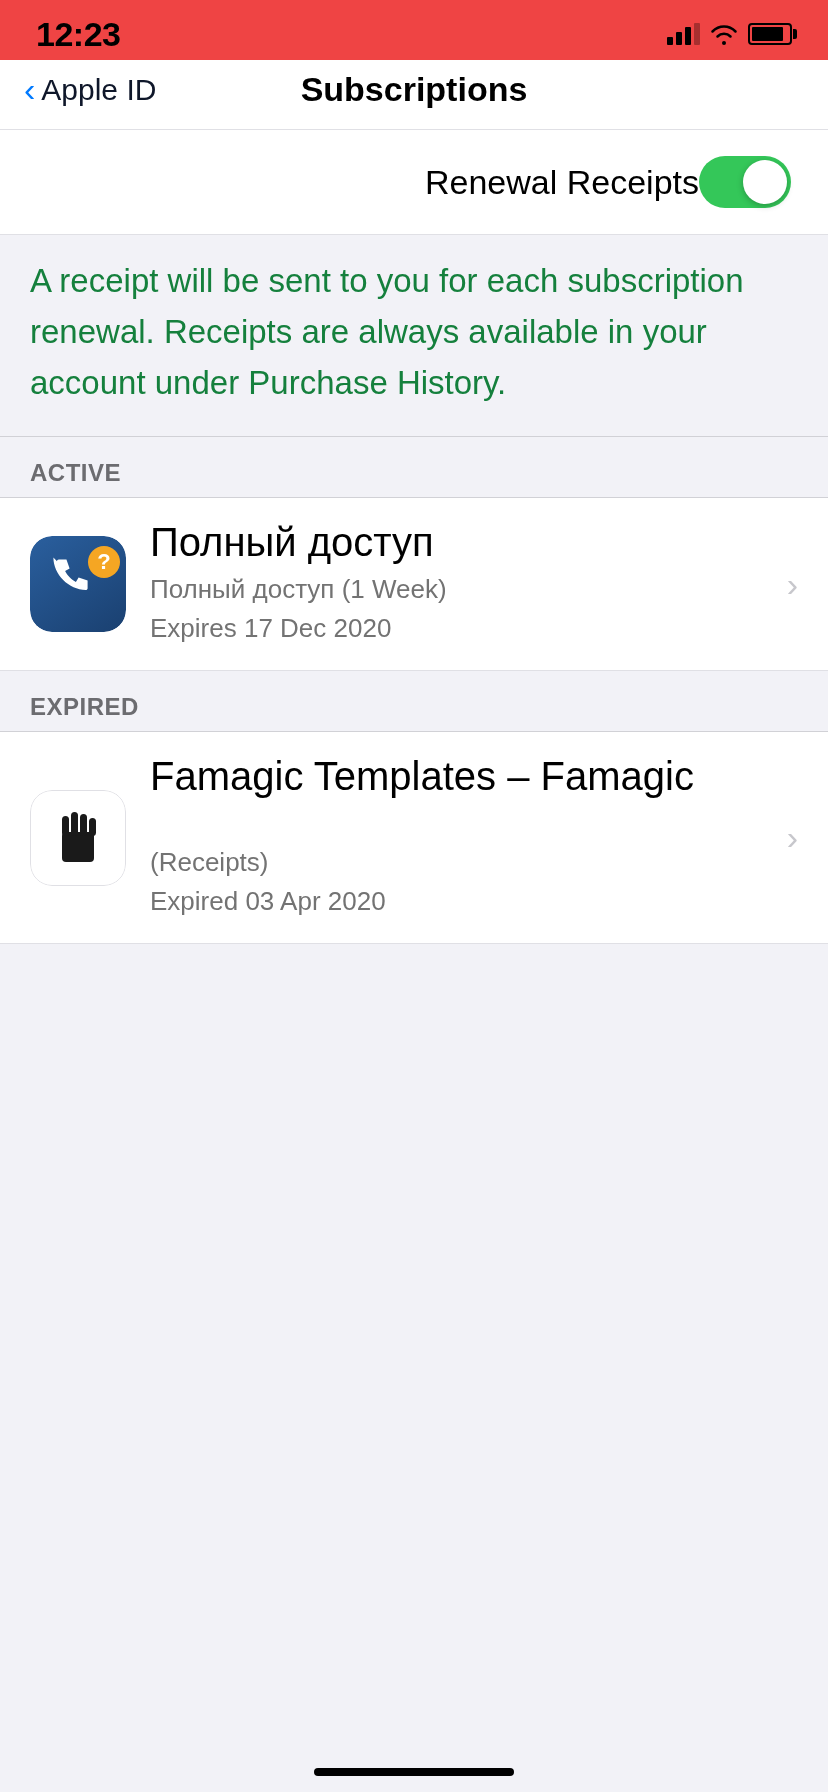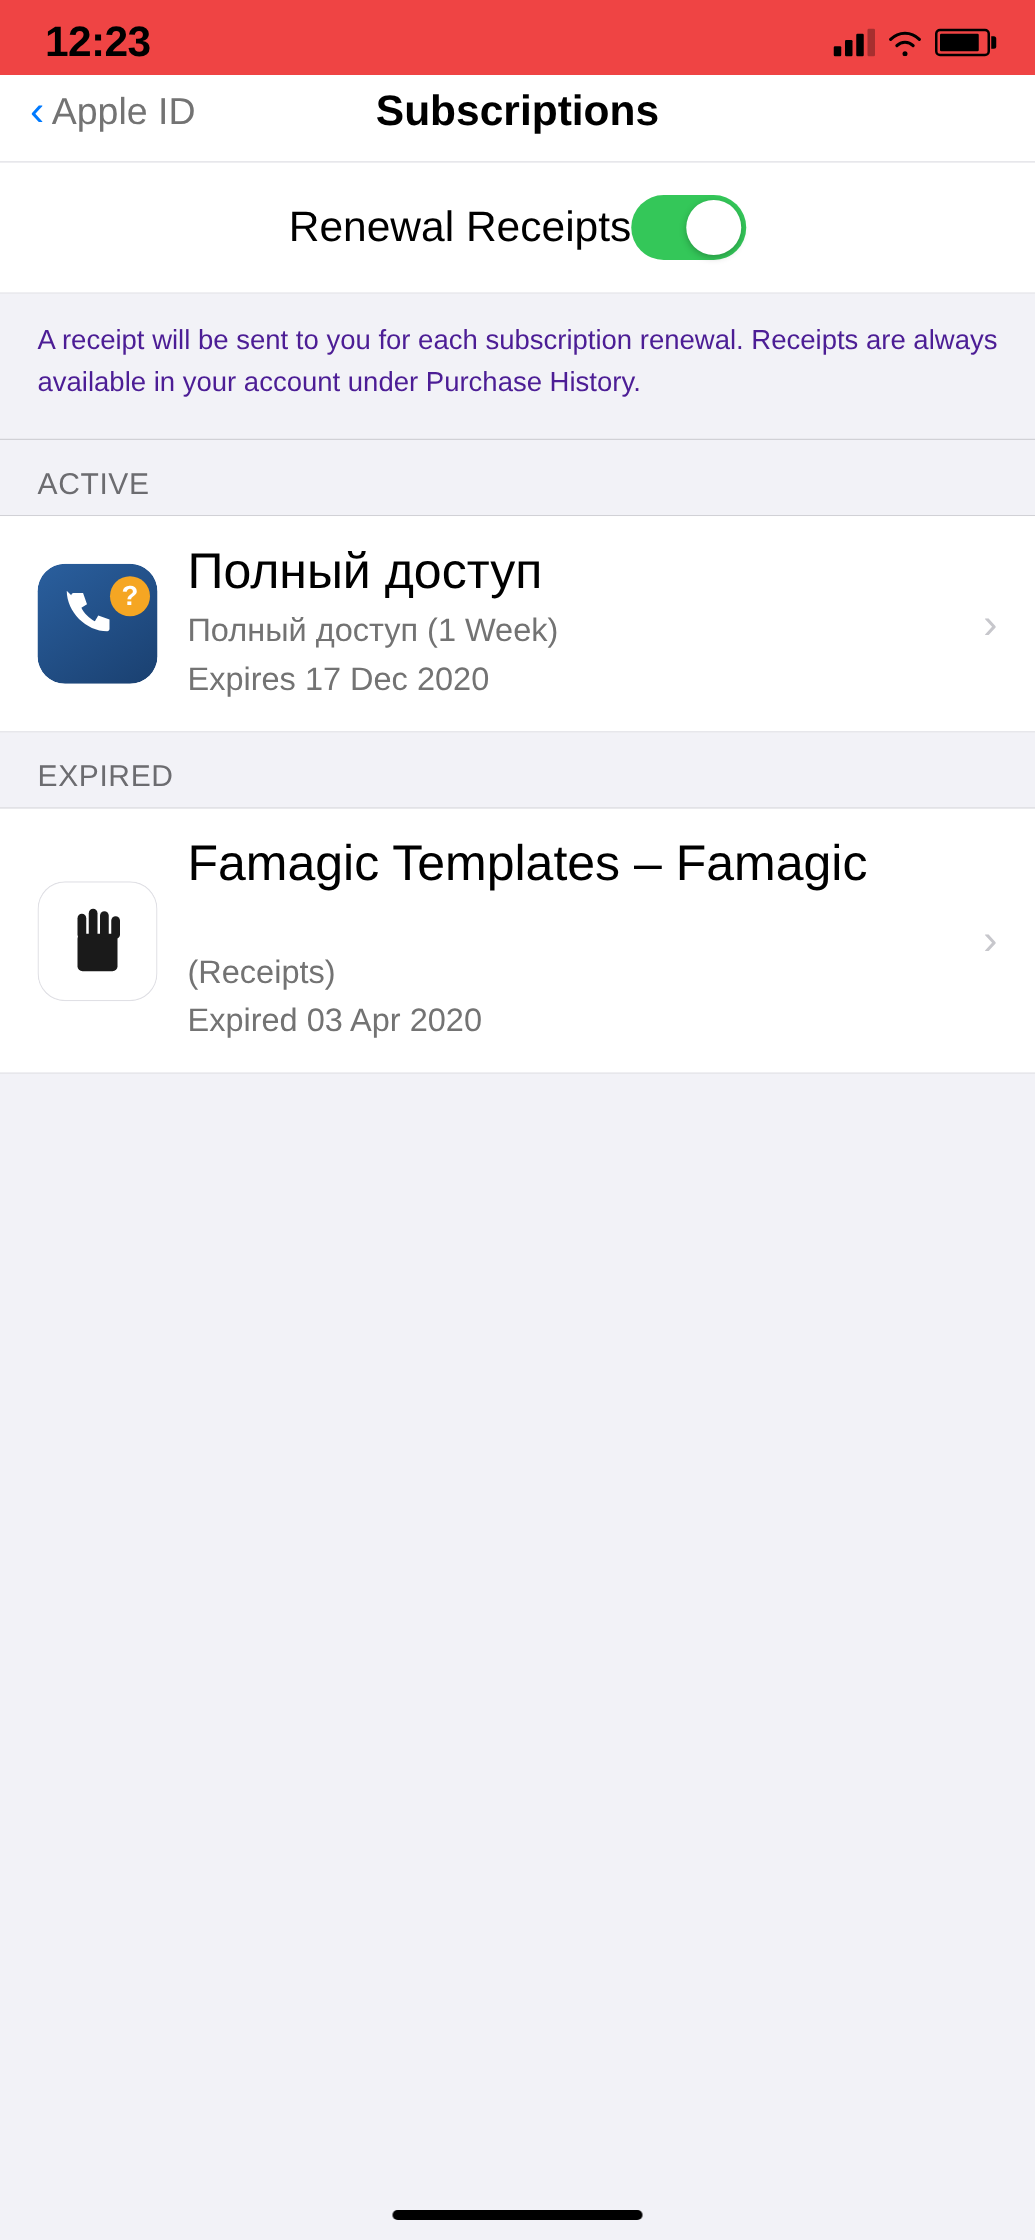--- a/index.html
+++ b/index.html
@@ -105,40 +105,40 @@
     }
     .back-chevron {
       font-size: 34px;
       font-weight: 300;
       color: #007aff;
       line-height: 1;
       margin-top: -2px;
     }
     .back-label {
       font-size: 30px;
-      color: #737373;
+      color: #0f172a;
     }
     .nav-title {
       font-size: 34px;
       font-weight: 700;
       color: #000;
       text-align: right;
     }
 
     
     .content-card {
       background: #fff;
     }
 
     
     .renewal-row {
       display: flex;
       align-items: center;
-      justify-content: center;
-      padding: 26px 18px;
+      justify-content: flex-end;
+      padding: 26px 37px;
       background: #fff;
       border-bottom: 1px solid #e0e0e5;
     }
     .renewal-label {
       font-size: 34px;
       font-weight: 400;
       color: #000;
     }
     
     .toggle {
@@ -161,34 +161,34 @@
       box-shadow: 0 2px 6px rgba(0,0,0,0.25);
     }
 
     
     .description-block {
       background: #f2f2f7;
       padding: 20px 30px 28px 30px;
       border-bottom: 1px solid #d1d1d6;
     }
     .description-text {
-      font-size: 22px;
-      color: #4c1d95;
+      font-size: 33px;
+      color: #15803d;
       line-height: 1.55;
     }
 
     
     .section-header {
       background: #f2f2f7;
       padding: 22px 30px 10px 30px;
       border-bottom: 1px solid #d1d1d6;
     }
     .section-header-text {
       font-size: 24px;
-      font-weight: 400;
+      font-weight: 700;
       color: #6c6c70;
       letter-spacing: 0.5px;
       text-transform: uppercase;
     }
 
     
     .sub-item {
       display: flex;
       align-items: center;
       padding: 22px 30px;

